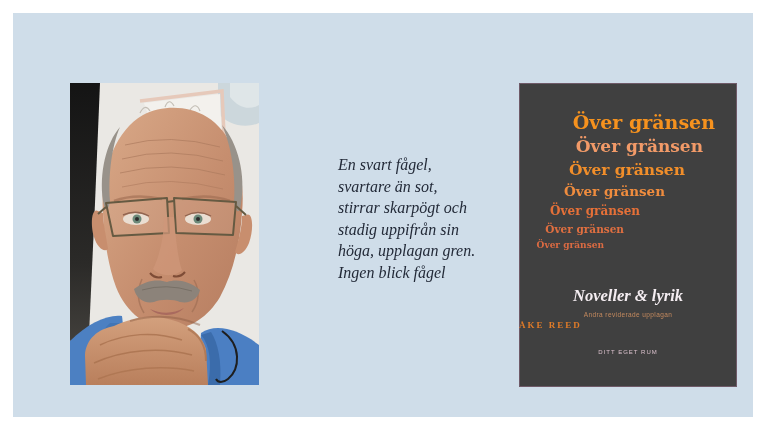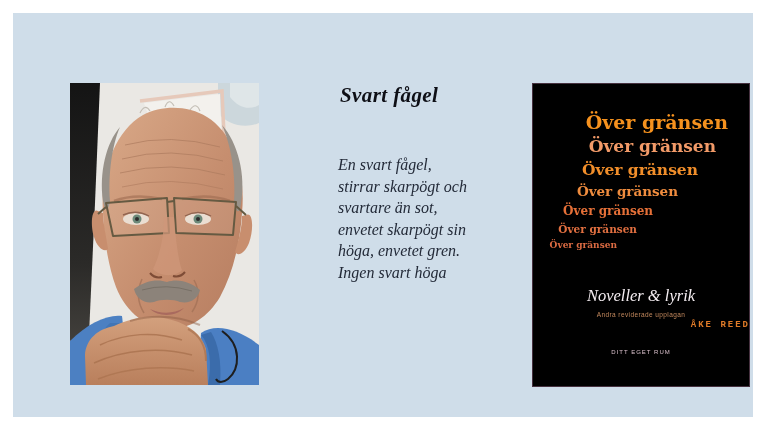--- a/index.html
+++ b/index.html
@@ -25,49 +25,49 @@
     color:#0e0f16;letter-spacing:.4px;white-space:nowrap;
   }
   .poem{
     position:absolute;left:325px;top:141px;width:190px;
     font-style:italic;font-size:16px;line-height:21.5px;
     color:#232a38;
   }
   .poem div{white-space:nowrap;}
   
   .book{
-    position:absolute;left:519px;top:70px;width:218px;height:304px;
-    background:#000000;
+    position:absolute;left:506px;top:70px;width:218px;height:304px;
+    background:#404040;
     box-shadow:inset 0 0 0 1px rgba(200,140,180,.35);
   }
   .cl{
     position:absolute;font-weight:700;white-space:nowrap;
     font-family:"DejaVu Serif", serif;
   }
   .cl1{top:28px;right:22px;font-size:19px;color:#f6921e;}
   .cl2{top:53px;right:34px;font-size:17px;color:#f29a68;}
   .cl3{top:77px;right:52px;font-size:15.5px;color:#f18e2a;}
   .cl4{top:100px;right:72px;font-size:13.5px;color:#ef8c3e;}
   .cl5{top:121px;right:97px;font-size:12px;color:#e57038;}
   .cl6{top:140px;right:113px;font-size:10.5px;color:#e06f40;}
   .cl7{top:157px;right:133px;font-size:9px;color:#da6a42;}
   .book-subtitle{
     position:absolute;top:203px;left:0;width:100%;text-align:center;
-    color:#f4edf1;font-style:italic;font-weight:400;font-size:16.5px;
+    color:#f4edf1;font-style:italic;font-weight:700;font-size:16.5px;
     white-space:nowrap;
   }
   .book-edition{
     position:absolute;top:228px;left:0;width:100%;text-align:center;
     color:#c58a5e;font-size:6.5px;letter-spacing:.4px;
     font-family:"Liberation Sans", sans-serif;
   }
   .book-author{
-    position:absolute;top:237px;left:0;width:100%;text-align:right;
+    position:absolute;top:237px;left:0;width:100%;text-align:left;
     color:#e07b28;font-weight:700;font-size:9px;letter-spacing:2px;
-    font-family:Liberation Mono, monospace;
+    font-family:Liberation Serif, serif;
   }
   .book-publisher{
     position:absolute;top:266px;left:0;width:100%;text-align:center;
     color:#dcc2ce;font-size:6px;letter-spacing:1px;
     font-family:"Liberation Sans", sans-serif;
   }
 </style>
 </head>
 <body>
 
@@ -151,28 +151,27 @@
       <path d="M30,262 C55,250 85,248 112,257" stroke="#a9724f" stroke-width="1.5" fill="none" opacity="0.8"></path>
       <path d="M24,280 C55,266 92,264 122,272" stroke="#a9724f" stroke-width="1.5" fill="none" opacity="0.8"></path>
       <path d="M28,296 C58,284 95,282 124,288" stroke="#a9724f" stroke-width="1.5" fill="none" opacity="0.7"></path>
       <path d="M118,246 C130,252 136,264 136,278" stroke="#a9724f" stroke-width="2" fill="none" opacity="0.7"></path>
       <path d="M60,238 Q96,228 130,242" stroke="#8a5a42" stroke-width="2" fill="none" opacity="0.45"></path>
 
       <path d="M152,248 C172,262 170,286 158,296 C153,300 148,300 146,296" stroke="#1e1e1e" stroke-width="2" fill="none"></path>
     </svg>
   </div>
 
-  <div class="poem-title">Svart fågel</div>
   <div class="poem">
     <div>En svart fågel,</div>
+    <div>svartare än sot,</div>
     <div>stirrar skarpögt och</div>
-    <div>svartare än sot,</div>
-    <div>envetet skarpögt sin</div>
-    <div>höga, envetet gren.</div>
-    <div>Ingen svart höga</div>
+    <div>stadig uppifrån sin</div>
+    <div>höga, upplagan gren.</div>
+    <div>Ingen blick fågel</div>
   </div>
 
   <div class="book">
     <span class="cl cl1">Över gränsen</span>
     <span class="cl cl2">Över gränsen</span>
     <span class="cl cl3">Över gränsen</span>
     <span class="cl cl4">Över gränsen</span>
     <span class="cl cl5">Över gränsen</span>
     <span class="cl cl6">Över gränsen</span>
     <span class="cl cl7">Över gränsen</span>

